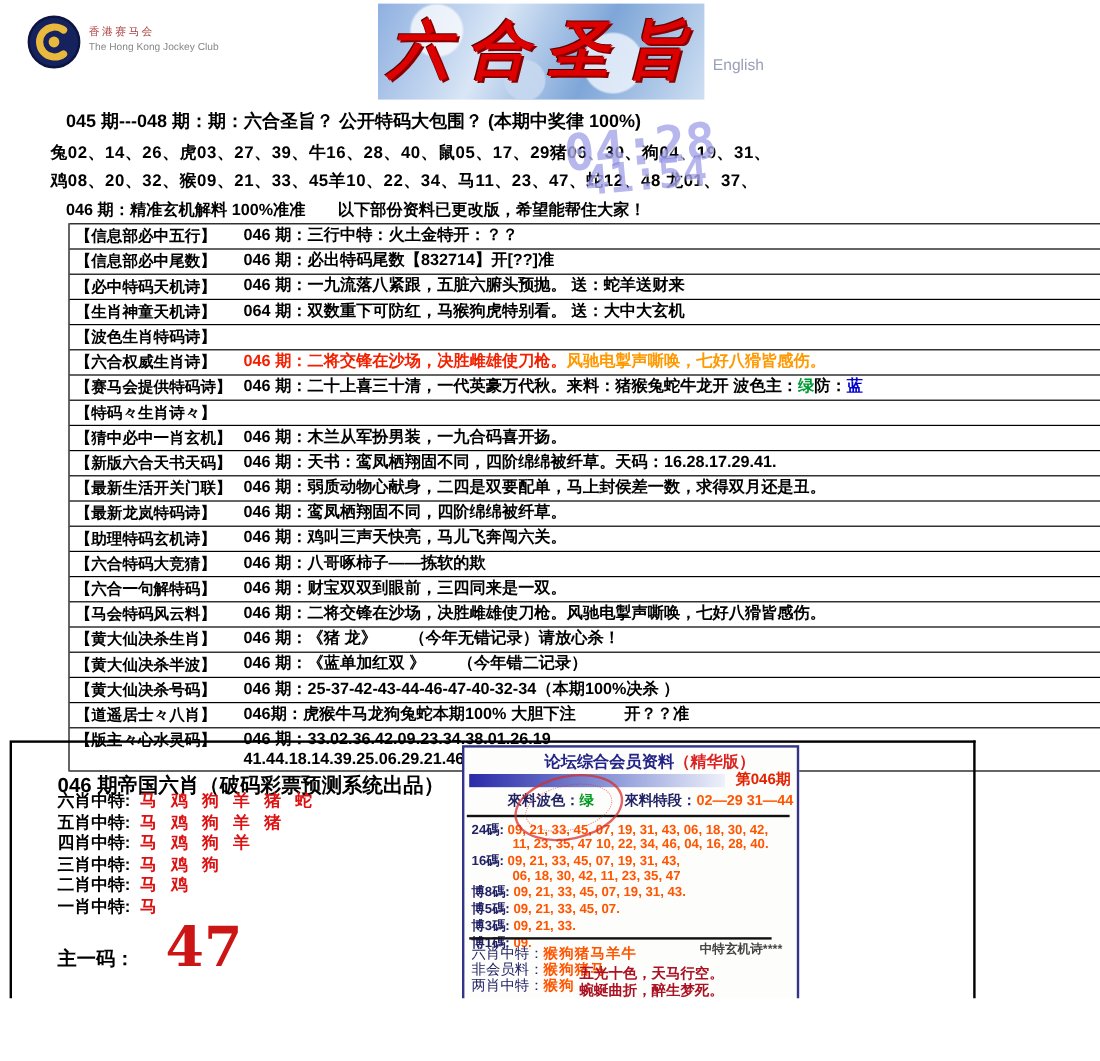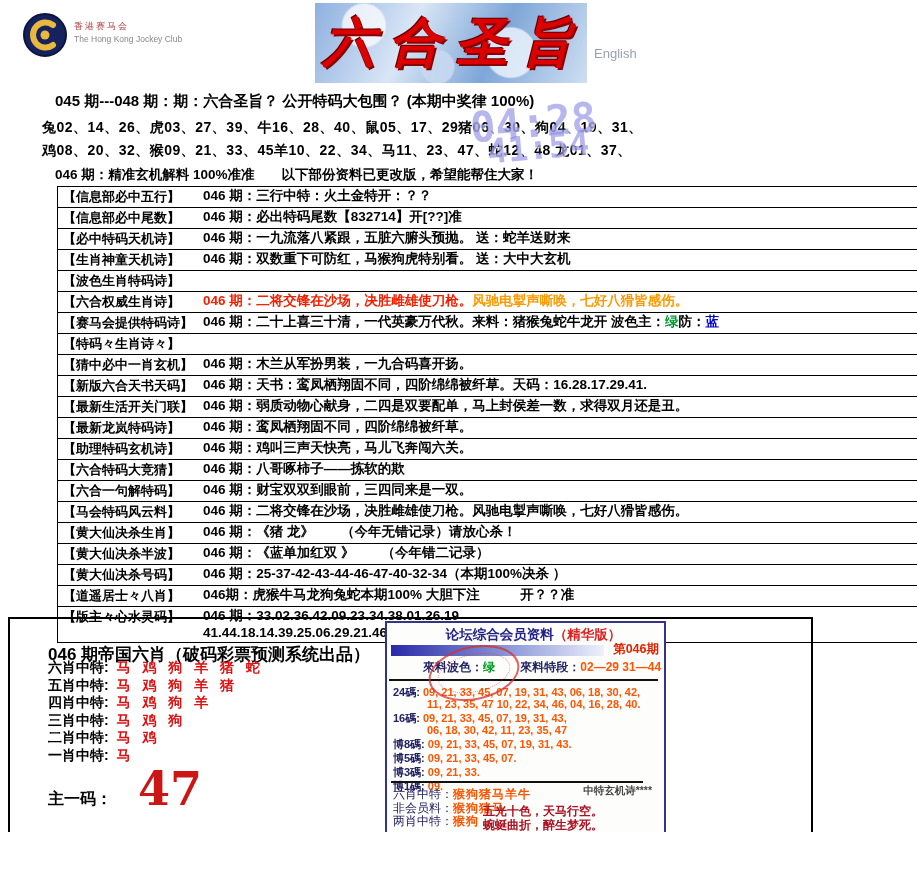--- a/index.html
+++ b/index.html
@@ -57,21 +57,21 @@
   .e-val{color:#dd1111;letter-spacing:4px;padding-left:4px;}
   #main-code-label{position:absolute;left:38px;top:172px;font-size:16px;font-weight:bold;}
   #main-code{position:absolute;left:128px;top:145px;font-size:46px;font-weight:bold;color:#cc1515;
              font-family:"DejaVu Serif","Liberation Serif",serif;}
   #guard-label{position:absolute;left:38px;top:226px;font-size:16px;font-weight:bold;}
   #guard-numbers{position:absolute;left:80px;top:226px;font-size:15.5px;font-weight:bold;color:#dd2222;letter-spacing:2px;white-space:nowrap;}
   #guard-underline{position:absolute;left:80px;top:250px;width:292px;height:3px;background:#f4a6be;}
 
   
   #member-box{position:absolute;left:385px;top:621px;width:277px;height:212px;border:2px solid #333388;background:#fdfdfb;}
-  #mb-title{position:absolute;left:8px;top:3px;width:100%;text-align:center;font-size:13.5px;font-weight:bold;color:#222288;white-space:nowrap;}
+  #mb-title{position:absolute;left:16px;top:3px;width:100%;text-align:center;font-size:13.5px;font-weight:bold;color:#222288;white-space:nowrap;}
   #mb-title .suffix{color:#dd2222;}
   #mb-bar{position:absolute;left:4px;top:22px;width:213px;height:11px;
           background:linear-gradient(90deg,#2a2aa8,#8a97d8 55%,#eef0fa);}
   #mb-issue{position:absolute;right:5px;top:18px;font-size:12.5px;font-weight:bold;color:#e22200;}
   #mb-info{position:absolute;left:36px;top:36px;font-size:12px;font-weight:bold;color:#222266;white-space:nowrap;}
   #mb-info .green{color:#009922;} #mb-info .orange{color:#ff5500;}
   .mb-hr1{position:absolute;left:2px;top:56px;width:269px;border-top:2.5px solid #111;}
   #mb-codes{position:absolute;left:6px;top:63px;font-size:11px;line-height:12px;}
   .code-row{margin-bottom:2px;white-space:nowrap;}
   .code-label{color:#222266;font-weight:bold;}
@@ -139,21 +139,21 @@
       <div class="t-row">
         <span class="t-label">【必中特码天机诗】</span>
         <div class="t-content">
           <div class="t-line"><span>046 期：一九流落八紧跟，五脏六腑头预抛。 送：蛇羊送财来</span></div>
         </div>
       </div>
 
       <div class="t-row">
         <span class="t-label">【生肖神童天机诗】</span>
         <div class="t-content">
-          <div class="t-line"><span>046 期：双数重下可防红，马猴狗虎特别看。 送：大中大玄机</span></div>
+          <div class="t-line"><span>064 期：双数重下可防红，马猴狗虎特别看。 送：大中大玄机</span></div>
         </div>
       </div>
 
       <div class="t-row">
         <span class="t-label">【波色生肖特码诗】</span>
       </div>
 
       <div class="t-row">
         <span class="t-label">【六合权威生肖诗】</span>
         <div class="t-content">

